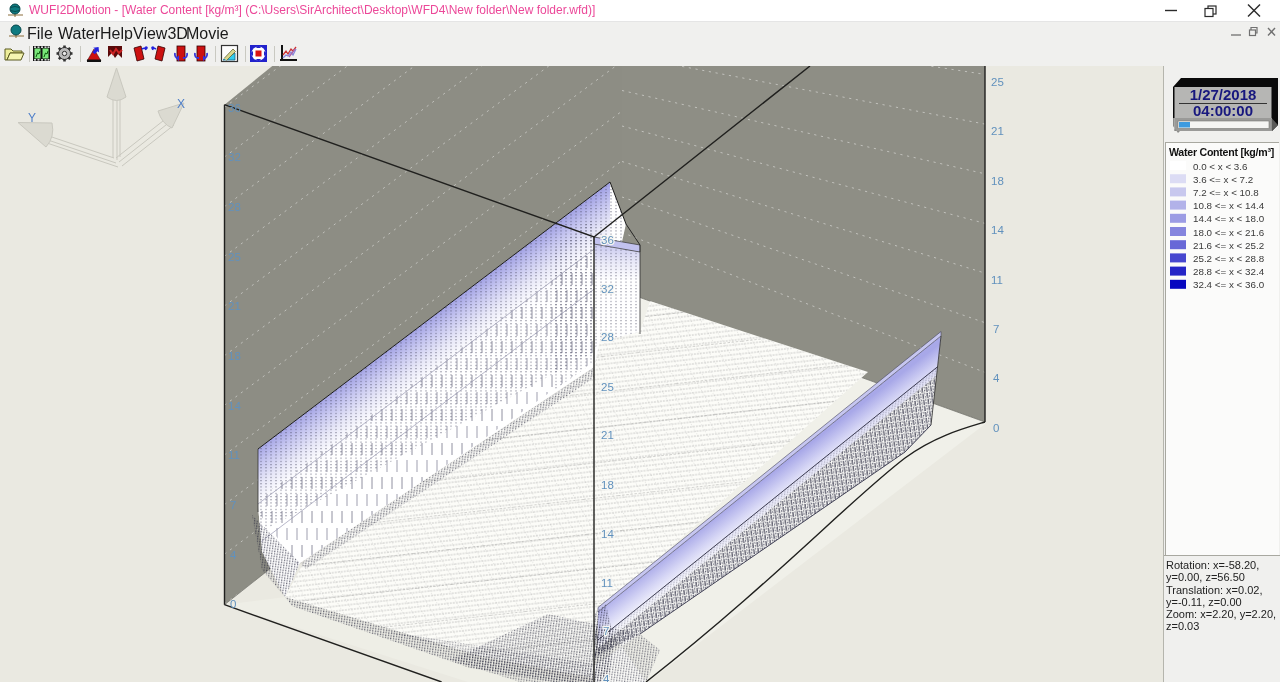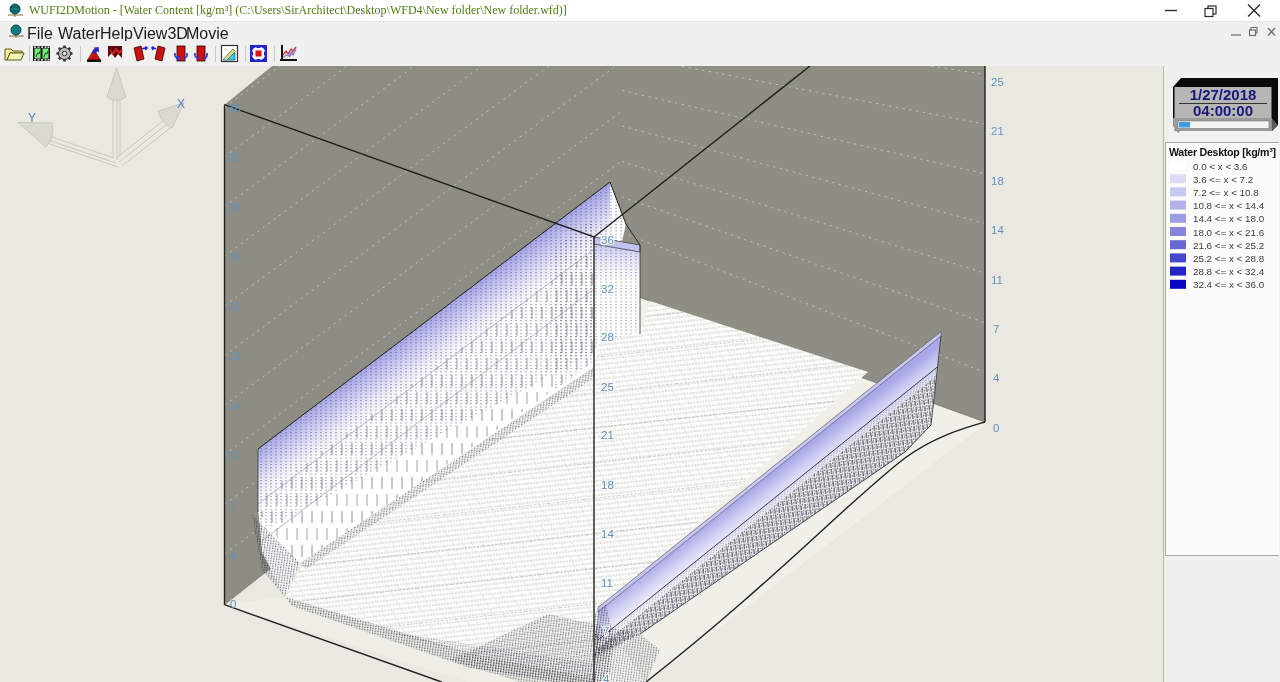--- a/index.html
+++ b/index.html
@@ -1,18 +1,18 @@
 <!DOCTYPE html>
 <html><head>
 <meta charset="utf-8">
 <style>
   html,body{margin:0;padding:0;}
   body{width:1280px;height:682px;overflow:hidden;font-family:"Liberation Sans",sans-serif;background:#eae9e1;position:relative;}
   #titlebar{position:absolute;left:0;top:0;width:1280px;height:21px;background:#ffffff;border-bottom:1px solid #e5e5e5;}
-  #titlebar .ttext{position:absolute;left:29px;top:3px;font-size:12px;color:#4d7c0f;white-space:pre;font-family:Liberation Serif, serif;}
+  #titlebar .ttext{position:absolute;left:29px;top:3px;font-size:12px;color:#ec4899;white-space:pre;}
   #menubar{position:absolute;left:0;top:22px;width:1280px;height:19px;background:#f0f0ee;}
   #menubar .m{position:absolute;top:3px;font-size:16px;color:#1a1a1a;}
   #toolbar{position:absolute;left:0;top:41px;width:1280px;height:25px;background:#f0f0ee;border-bottom:1px solid #c6c6be;}
   .sep{position:absolute;top:46px;width:1px;height:16px;background:#c9c9c1;}
   #canvas{position:absolute;left:0;top:66px;width:1163px;height:616px;background:#ecebe3;}
   #rpanel{position:absolute;left:1163px;top:66px;width:135px;height:616px;background:#f0f0ee;border-left:1px solid #b5b5ad;box-sizing:border-box;}
   .winbtn{position:absolute;color:#222;}
 </style>
 </head>
 <body>
@@ -382,21 +382,21 @@
     <polygon points="99.5,42 106,49 99.5,55" fill="#5a5a58"></polygon>
     <polygon points="1,42 2.5,42 2.5,55 8,55 6,57 1,50" fill="#8a8a88"></polygon>
     <rect x="6" y="45" width="91" height="7.5" fill="#f5f5f3" stroke="#787876" stroke-width="0.6"></rect>
     <rect x="7" y="46" width="11" height="5.5" fill="#3d9be0"></rect>
     <text x="51" y="24" text-anchor="middle" font-size="15" font-weight="bold" fill="#17177e" font-family="Liberation Sans,sans-serif">1/27/2018</text>
     <line x1="7" y1="27.5" x2="95" y2="27.5" stroke="#333" stroke-width="1.1"></line>
     <text x="51" y="39.5" text-anchor="middle" font-size="15" font-weight="bold" fill="#17177e" font-family="Liberation Sans,sans-serif">04:00:00</text>
   </svg>
 
   <div style="position:absolute;left:1px;top:76px;width:113px;height:412px;background:#fbfbfa;border:1px solid #a8a8a0;border-right:none">
-    <div style="position:absolute;left:3px;top:3px;font-size:10.6px;font-weight:bold;color:#111;white-space:nowrap;letter-spacing:-0.25px">Water Desktop [kg/m³]</div>
+    <div style="position:absolute;left:3px;top:3px;font-size:10.6px;font-weight:bold;color:#111;white-space:nowrap;letter-spacing:-0.25px">Water Content [kg/m³]</div>
     <svg style="position:absolute;left:3px;top:17px" width="110" height="140" viewBox="0 0 110 140">
       <g font-size="9.8" fill="#3a3a3a" font-family="Liberation Sans,sans-serif">
         <rect x="1" y="1" width="16" height="9" fill="#ffffff"></rect>
           <text x="24" y="9.5">0.0 &lt; x &lt; 3.6</text>
         <rect x="1" y="14.2" width="16" height="9" fill="#dcdcf4"></rect>
           <text x="24" y="22.7">3.6 &lt;= x &lt; 7.2</text>
         <rect x="1" y="27.4" width="16" height="9" fill="#c8c8ee"></rect>
           <text x="24" y="35.9">7.2 &lt;= x &lt; 10.8</text>
         <rect x="1" y="40.6" width="16" height="9" fill="#b2b2e9"></rect>
           <text x="24" y="49.1">10.8 &lt;= x &lt; 14.4</text>
@@ -409,13 +409,21 @@
         <rect x="1" y="93.4" width="16" height="9" fill="#4747cf"></rect>
           <text x="24" y="101.9">25.2 &lt;= x &lt; 28.8</text>
         <rect x="1" y="106.6" width="16" height="9" fill="#2525c7"></rect>
           <text x="24" y="115.1">28.8 &lt;= x &lt; 32.4</text>
         <rect x="1" y="119.8" width="16" height="9" fill="#0808c0"></rect>
           <text x="24" y="128.3">32.4 &lt;= x &lt; 36.0</text>
       </g>
     </svg>
   </div>
 
+  <div style="position:absolute;left:0px;top:489px;width:117px;height:127px;border-top:1px solid #a8a8a0;background:#f0f0ee">
+    <div style="position:absolute;left:2px;top:3px;font-size:11px;line-height:12.3px;color:#222;white-space:pre">Rotation: x=-58.20,
+y=0.00, z=56.50
+Translation: x=0.02,
+y=-0.11, z=0.00
+Zoom: x=2.20, y=2.20,
+z=0.03</div>
+  </div>
 </div>
 
 </body></html>

